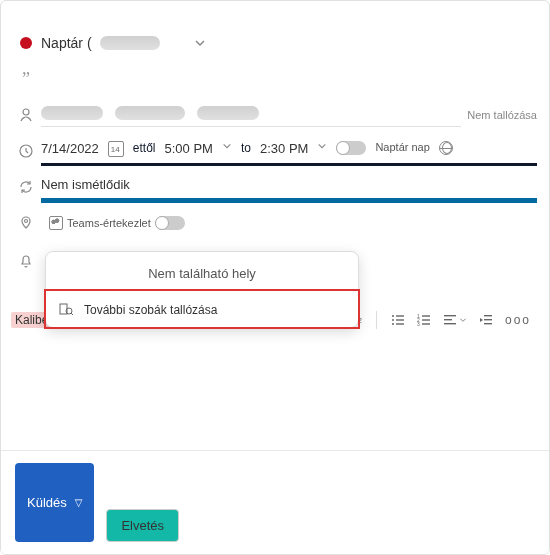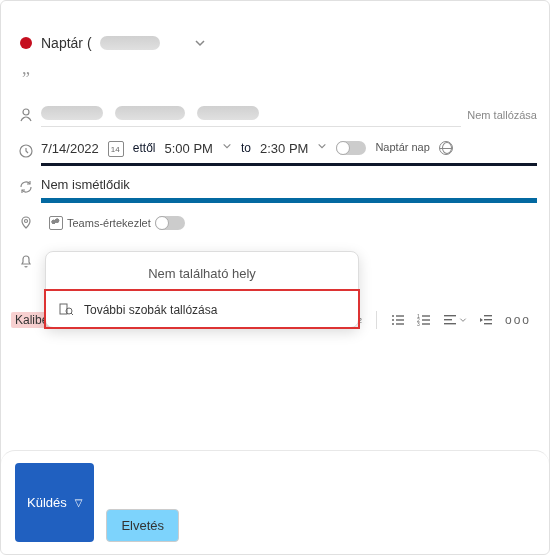--- a/index.html
+++ b/index.html
@@ -30,24 +30,24 @@
 .teams { font-size: 11px; color: #555; display: flex; align-items: center; gap: 4px; }
 .teams-icon { width: 14px; height: 14px; background: radial-gradient(circle at 30% 40%, #888 2px, transparent 2.5px), radial-gradient(circle at 60% 30%, #888 2px, transparent 2.5px); border: 1px solid #888; border-radius: 2px; }
 .dropdown { position: absolute; left: 44px; top: 250px; width: 314px; background: #fff; border: 1px solid #ddd; border-radius: 8px; box-shadow: 0 4px 14px rgba(0,0,0,0.15); z-index: 20; }
 .dropdown .msg { text-align: center; padding: 14px 8px 10px 8px; color: #555; font-size: 13px; }
 .dropdown .browse { padding: 10px 12px; display: flex; align-items: flex-end; gap: 10px; font-size: 12px; color: #333; border: 2px solid #d33; margin: -2px; }
 .toolbar { position: absolute; left: 0; right: 0; top: 303px; padding: 0 12px 0 10px; display: flex; align-items: center; height: 32px; font-size: 12px; color: #666; }
 .toolbar .label { background: linear-gradient(#f7d0d0,#f7d0d0); padding: 1px 4px; border-radius: 2px; color: #333; }
 .toolbar .spacer { flex: 1; }
 .toolbar .tbicon { margin: 0 6px; color: #666; display: inline-flex; align-items: center; }
 .toolbar .group-sep { width: 1px; height: 18px; background: #ddd; margin: 0 8px; }
-.footer { position: absolute; left: 0; right: 0; bottom: 0; border-top: 1px solid #e8e8e8; padding: 12px 14px; display: flex; gap: 12px; background: #fff; border-radius: 14px; }
+.footer { position: absolute; left: 0; right: 0; bottom: 0; border-top: 1px solid #e8e8e8; padding: 12px 14px; display: flex; gap: 12px; background: #fff; }
 .btn-primary { background: #2060c0; color: #fff; border: none; border-radius: 4px; padding: 8px 12px; font-size: 13px; display: flex; align-items: center; gap: 8px; }
 .btn-primary .chev { font-size: 10px; }
-.btn-secondary { background: #7dd3fc; color: #333; border: 1px solid #ccc; border-radius: 4px; padding: 8px 14px; font-size: 13px; margin-top: 46px; }
+.btn-secondary { background: #14b8a6; color: #333; border: 1px solid #ccc; border-radius: 4px; padding: 8px 14px; font-size: 13px; margin-top: 46px; }
 svg { display: block; }
 </style>
 </head>
 <body>
 
 <div class="panel">
 
   <div class="row">
     <div class="iconcell">
         <span class="red-dot"></span>

